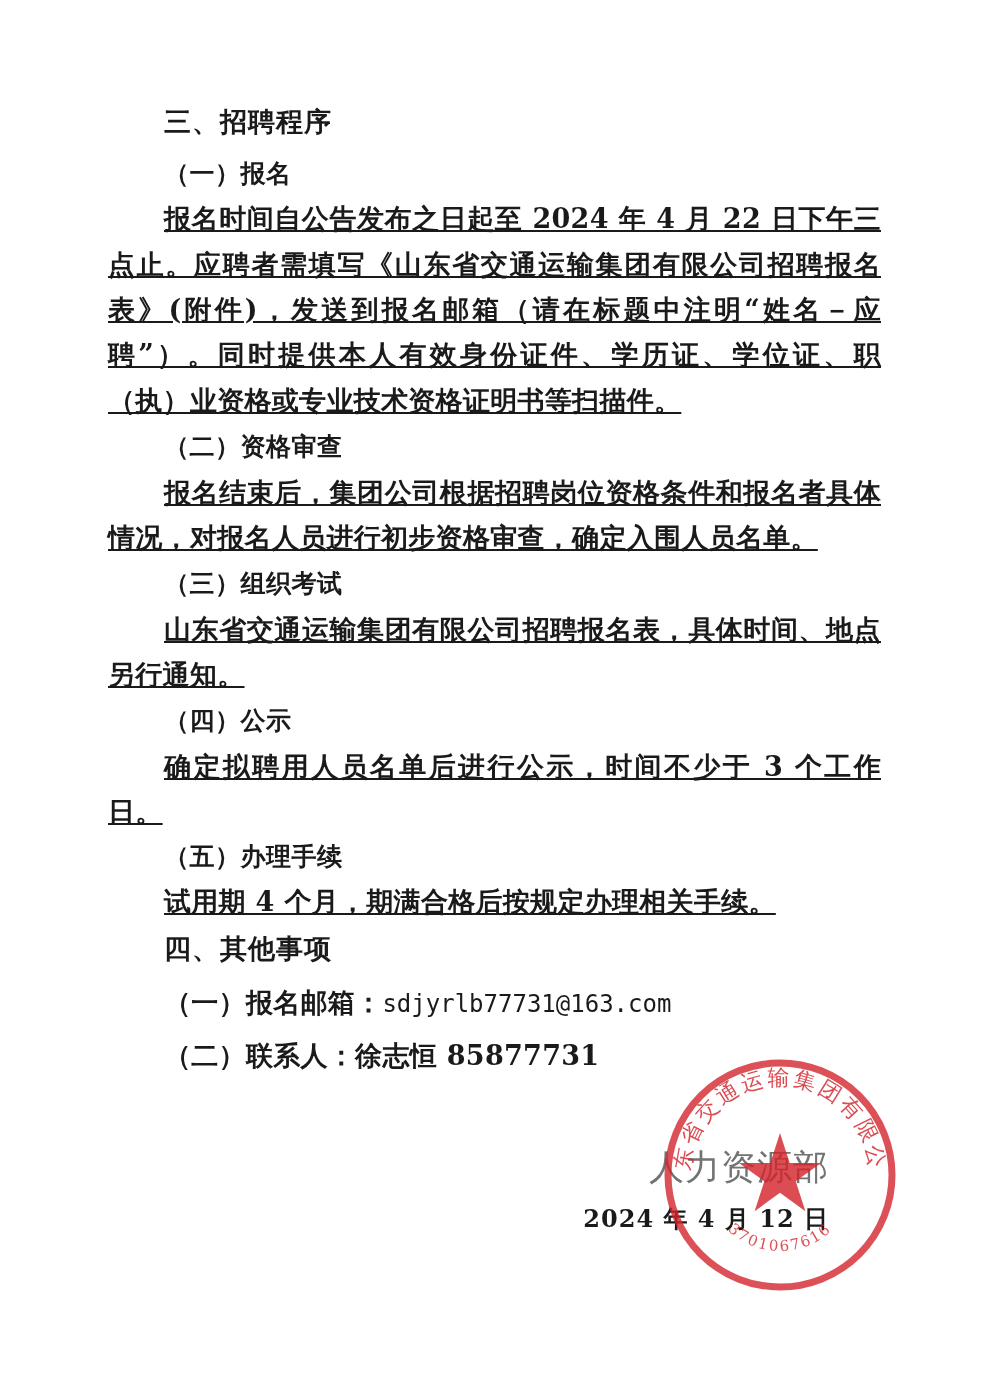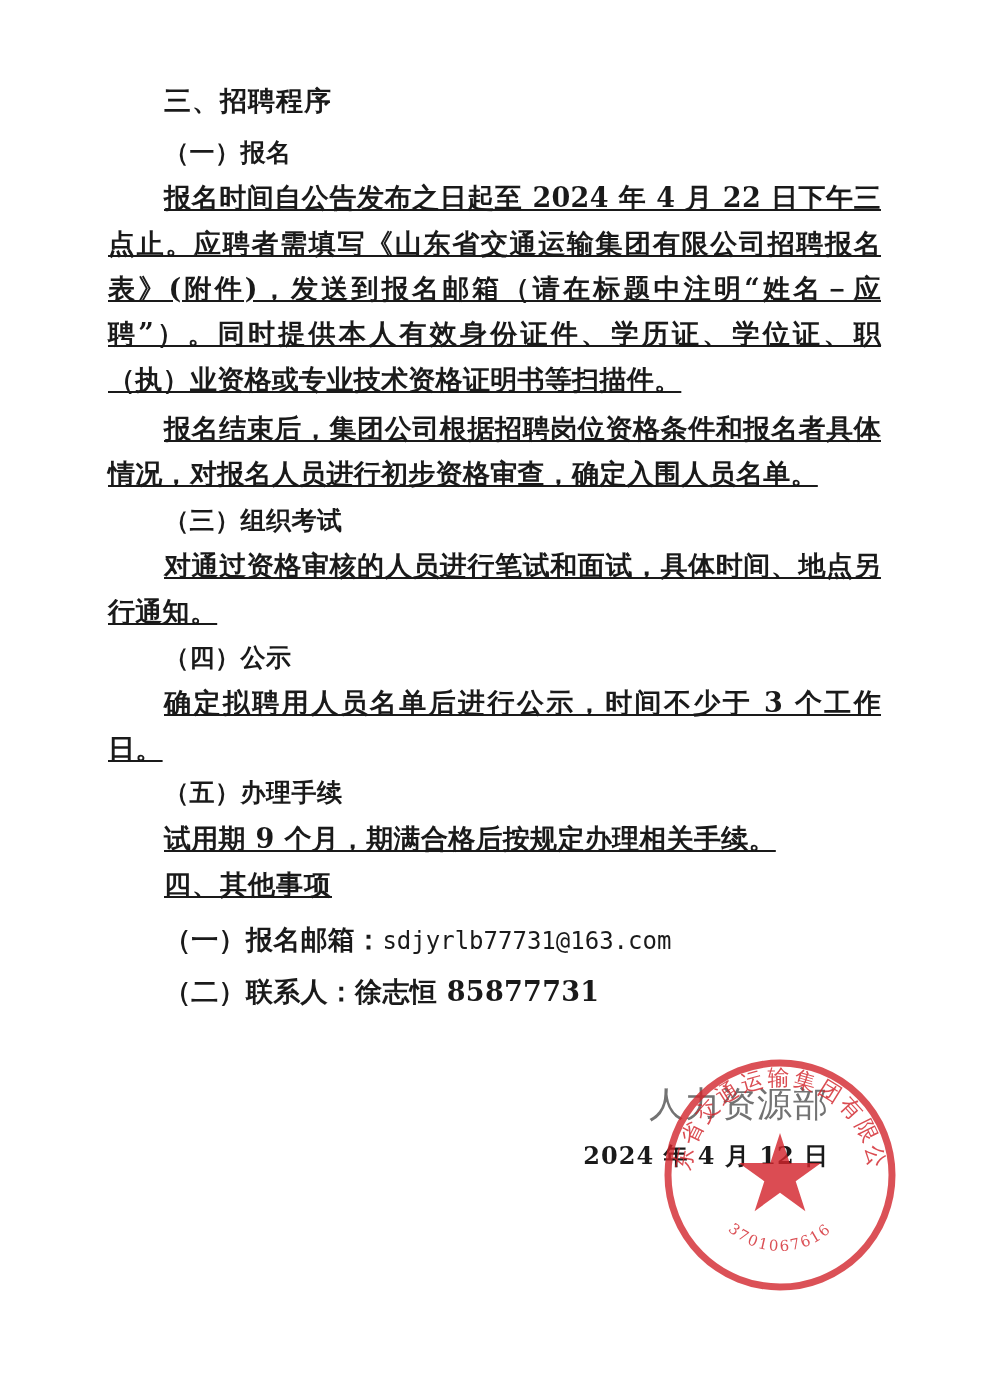--- a/index.html
+++ b/index.html
@@ -11,21 +11,21 @@
     height: 1392px;
     background: #ffffff;
     font-family: "DejaVu Serif", "Liberation Serif", serif;
     color: #1a1a1a;
     position: relative;
     overflow: hidden;
   }
   .page {
     position: absolute;
     inset: 0;
-    padding: 79px 108px 60px 108px;
+    padding: 100px 108px 60px 108px;
     box-sizing: border-box;
   }
   .doc-body {
     position: relative;
     z-index: 2;
   }
   .h-block {
     font-size: 27px;
     font-weight: bold;
     line-height: 1.62;
@@ -112,32 +112,33 @@
 
 <div class="page">
 
   <div class="doc-body">
 
     <h2 class="h-block">三、招聘程序</h2>
 
     <p class="sub-head">（一）报名</p>
     <p class="para">报名时间自公告发布之日起至 2024 年 4 月 22 日下午三点止。应聘者需填写《山东省交通运输集团有限公司招聘报名表》(附件)，发送到报名邮箱（请在标题中注明“姓名－应聘”）。同时提供本人有效身份证件、学历证、学位证、职（执）业资格或专业技术资格证明书等扫描件。</p>
 
+    <p class="sub-head">（二）资格审查</p>
     <p class="para">报名结束后，集团公司根据招聘岗位资格条件和报名者具体情况，对报名人员进行初步资格审查，确定入围人员名单。</p>
 
     <p class="sub-head">（三）组织考试</p>
-    <p class="para">对通过资格审核的人员进行笔试和面试，具体时间、地点另行通知。</p>
+    <p class="para">山东省交通运输集团有限公司招聘报名表，具体时间、地点另行通知。</p>
 
     <p class="sub-head">（四）公示</p>
     <p class="para tight">确定拟聘用人员名单后进行公示，时间不少于 3 个工作日。</p>
 
     <p class="sub-head">（五）办理手续</p>
-    <p class="para tight">试用期 9 个月，期满合格后按规定办理相关手续。</p>
+    <p class="para tight">试用期 4 个月，期满合格后按规定办理相关手续。</p>
 
-    <h2 class="h-block" style="text-decoration:underline;">四、其他事项</h2>
+    <h2 class="h-block" style="">四、其他事项</h2>
 
     <p class="contact-line">
       <span>（一）报名邮箱：</span><span class="mono">sdjyrlb77731@163.com</span>
     </p>
 
     <p class="contact-line">
       <span>（二）联系人：</span><span>徐志恒 85877731</span>
     </p>
 
   </div>

